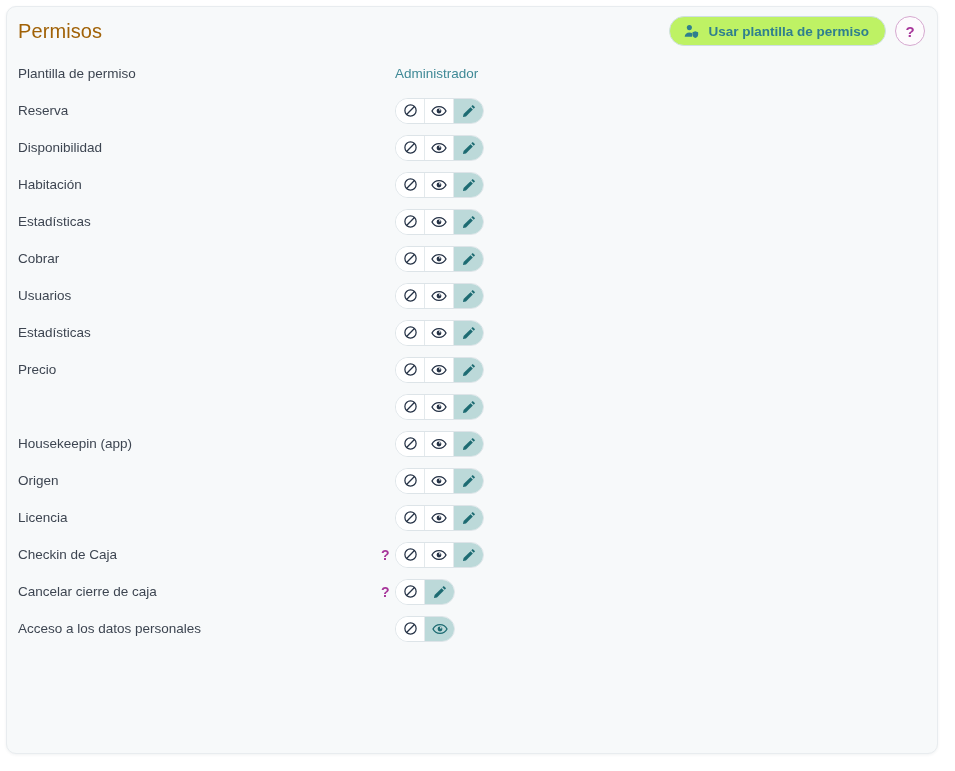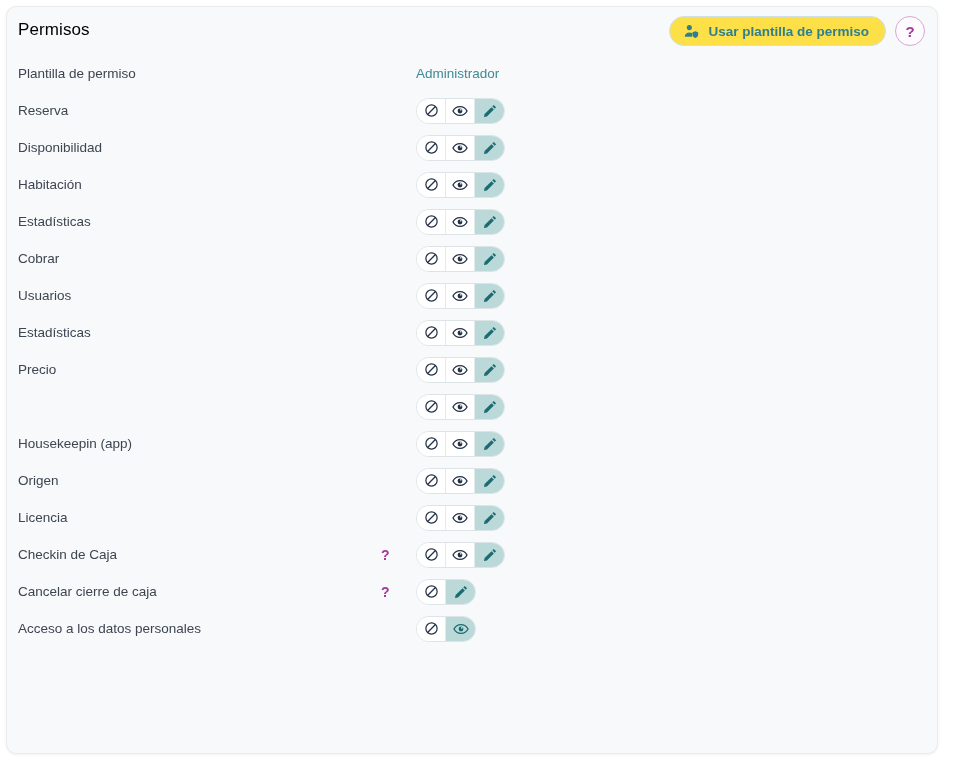--- a/index.html
+++ b/index.html
@@ -35,42 +35,42 @@
 
   
   .card-header {
     position: relative;
     height: 48px;
   }
   .page-title {
     position: absolute;
     left: 11px;
     top: 13px;
-    font-size: 17px;
-    color: #000000;
+    font-size: 20px;
+    color: #a16207;
     letter-spacing: 0.1px;
     white-space: nowrap;
   }
   .header-actions {
     position: absolute;
     right: 12px;
     top: 9px;
     display: flex;
     align-items: center;
     gap: 9px;
   }
   .tpl-button {
     display: flex;
     align-items: center;
     gap: 8px;
     height: 30px;
     padding: 0 16px 0 13px;
     border: 1px solid #cfdfe3;
     border-radius: 15px;
-    background: #fde047;
+    background: #bef264;
     color: #2f7f8e;
     font-size: 13.5px;
     font-weight: bold;
     white-space: nowrap;
     cursor: pointer;
   }
   .tpl-button .icon-wrap { display: flex; align-items: center; }
   .help-button {
     width: 30px;
     height: 30px;
@@ -114,21 +114,21 @@
   .row-help {
     position: absolute;
     left: 374px;
     color: #a7359a;
     font-size: 14px;
     font-weight: bold;
     cursor: pointer;
   }
   .row-control {
     position: absolute;
-    left: 409px;
+    left: 388px;
     display: flex;
   }
 
   
   .seg {
     display: flex;
     align-items: stretch;
     height: 26px;
     border: 1px solid #dde4e8;
     border-radius: 13px;

